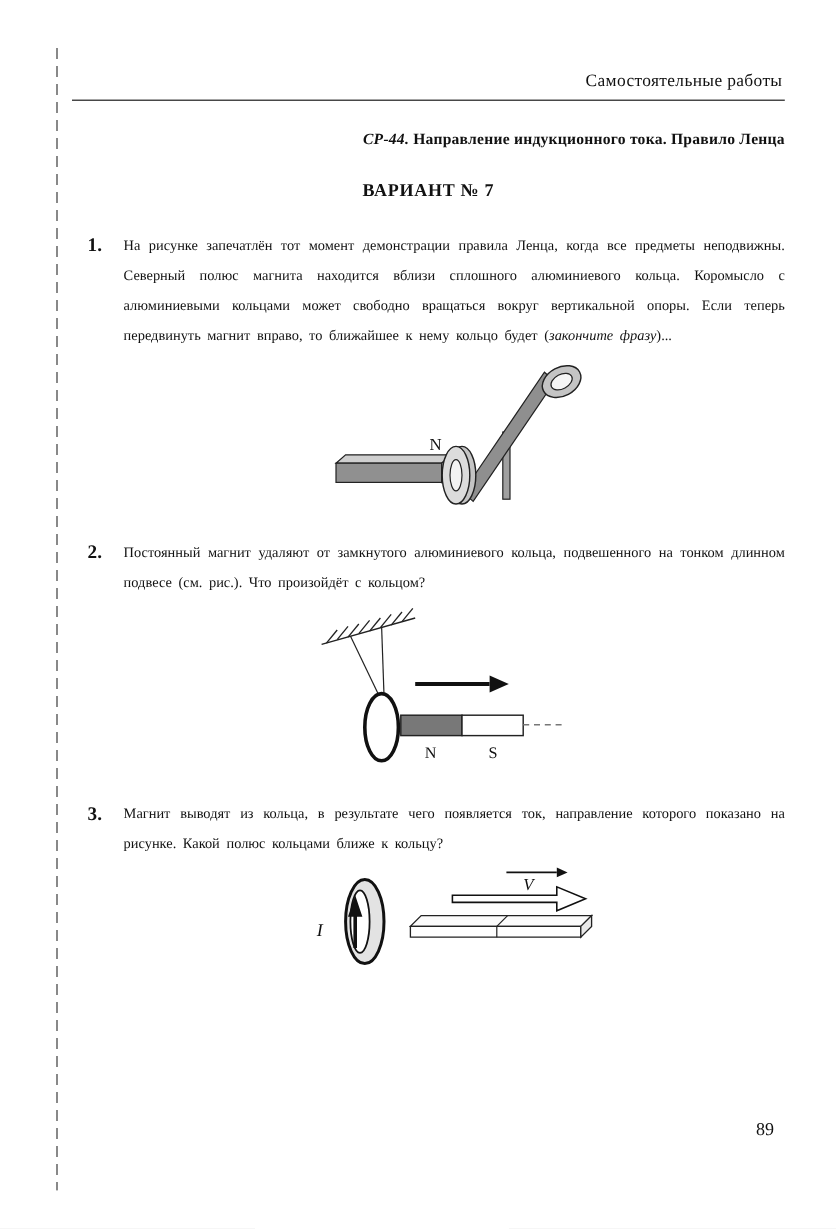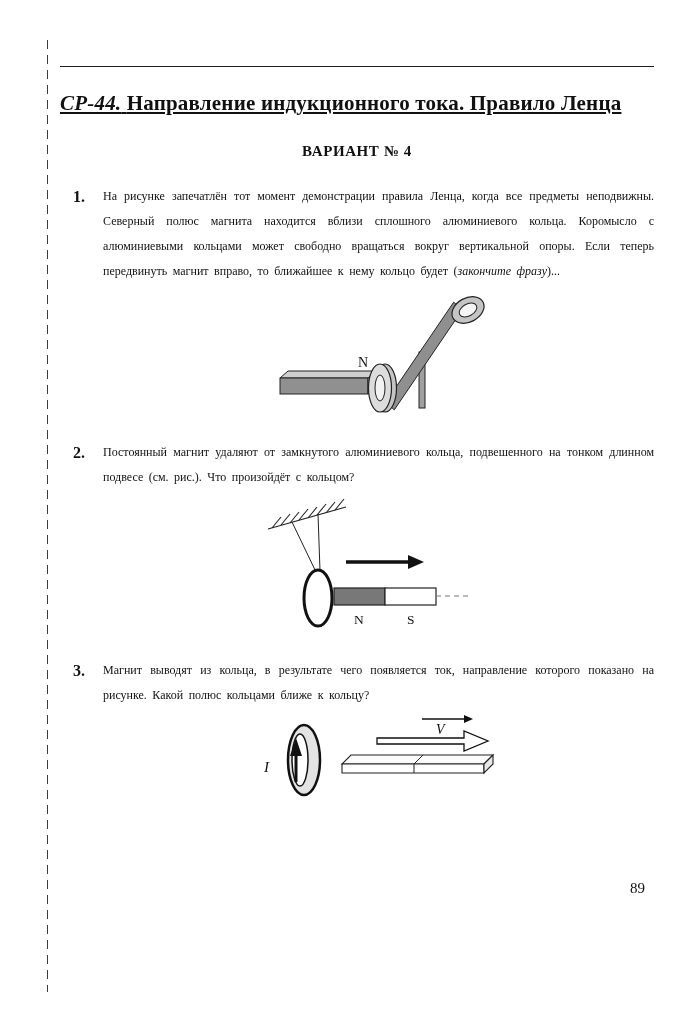--- a/index.html
+++ b/index.html
@@ -8,53 +8,56 @@
     background:#ffffff;overflow:hidden;
     font-family:"Liberation Serif",serif;color:#111;
   }
   .cut-line{
     position:absolute;left:47px;top:40px;height:952px;width:1px;
     background:repeating-linear-gradient(to bottom,#3b3b3b 0 9px,transparent 9px 15px);
   }
   .content{position:absolute;left:60px;top:60px;width:594px;}
   .running-head{text-align:right;font-size:14.5px;letter-spacing:.3px;padding-right:2px;}
   .head-rule{height:0;border-top:1.5px solid #1c1c1c;margin-top:6px;}
-  .title{margin:24px 0 0;text-align:left;font-size:21px;font-weight:bold;letter-spacing:.2px;text-decoration:underline;}
+  .title{margin:24px 0 0;text-align:right;font-size:13px;font-weight:bold;letter-spacing:.2px;}
   .title .code{font-style:italic;font-weight:bold;}
   .variant{margin-top:27px;text-align:center;font-weight:bold;font-size:15px;letter-spacing:.6px;}
   .problem{display:flex;margin-top:24px;}
   .problem.p2{margin-top:16px;}
   .problem.p3{margin-top:12px;}
   .problem .num{width:43px;padding-left:13px;box-sizing:border-box;font-weight:bold;font-size:16px;line-height:25px;}
   .problem .ptext{flex:1;font-size:12px;line-height:25px;text-align:justify;word-spacing:2.5px;}
   .ptext .it{font-style:italic;}
   .figure{text-align:center;}
   .fig1{margin:10px 0 0 60px;}
   .fig2{margin:8px 0 0 10px;}
   .fig3{margin:6px 0 0 40px;}
-  .page-number{position:absolute;top:880px;right:52px;font-size:15px;text-align:right;}
+  .page-number{position:absolute;top:934px;right:52px;font-size:15px;text-align:right;}
   svg{display:inline-block;vertical-align:top;}
   svg text{font-family:"Liberation Serif",serif;fill:#111;}
 </style>
 </head>
 <body>
 
 <div class="page">
   <div class="cut-line"></div>
 
   <div class="content">
 
+    <div class="running-head">
+      <span>Самостоятельные работы</span>
+    </div>
     <div class="head-rule"></div>
 
     <div class="title">
       <span class="code">СР-44.</span>
       <span>Направление индукционного тока. Правило Ленца</span>
     </div>
 
-    <div class="variant">ВАРИАНТ № 4</div>
+    <div class="variant">ВАРИАНТ № 7</div>
 
     <div class="problem p1">
       <div class="num">1.</div>
       <div class="ptext"><span>На рисунке запечатлён тот момент демонстрации правила Ленца, когда все предметы неподвижны. Северный полюс магнита находится вблизи сплошного алюминиевого кольца. Коромысло с алюминиевыми кольцами может свободно вращаться вокруг вертикальной опоры. Если теперь передвинуть магнит вправо, то ближайшее к нему кольцо будет (</span><span class="it">закончите фразу</span><span>)...</span></div>
     </div>
 
     <div class="figure fig1">
       <svg width="230" height="130" viewBox="0 0 230 130">
 
         <rect x="147" y="58" width="6" height="56" fill="#a0a0a0" stroke="#222" stroke-width="1"></rect>

